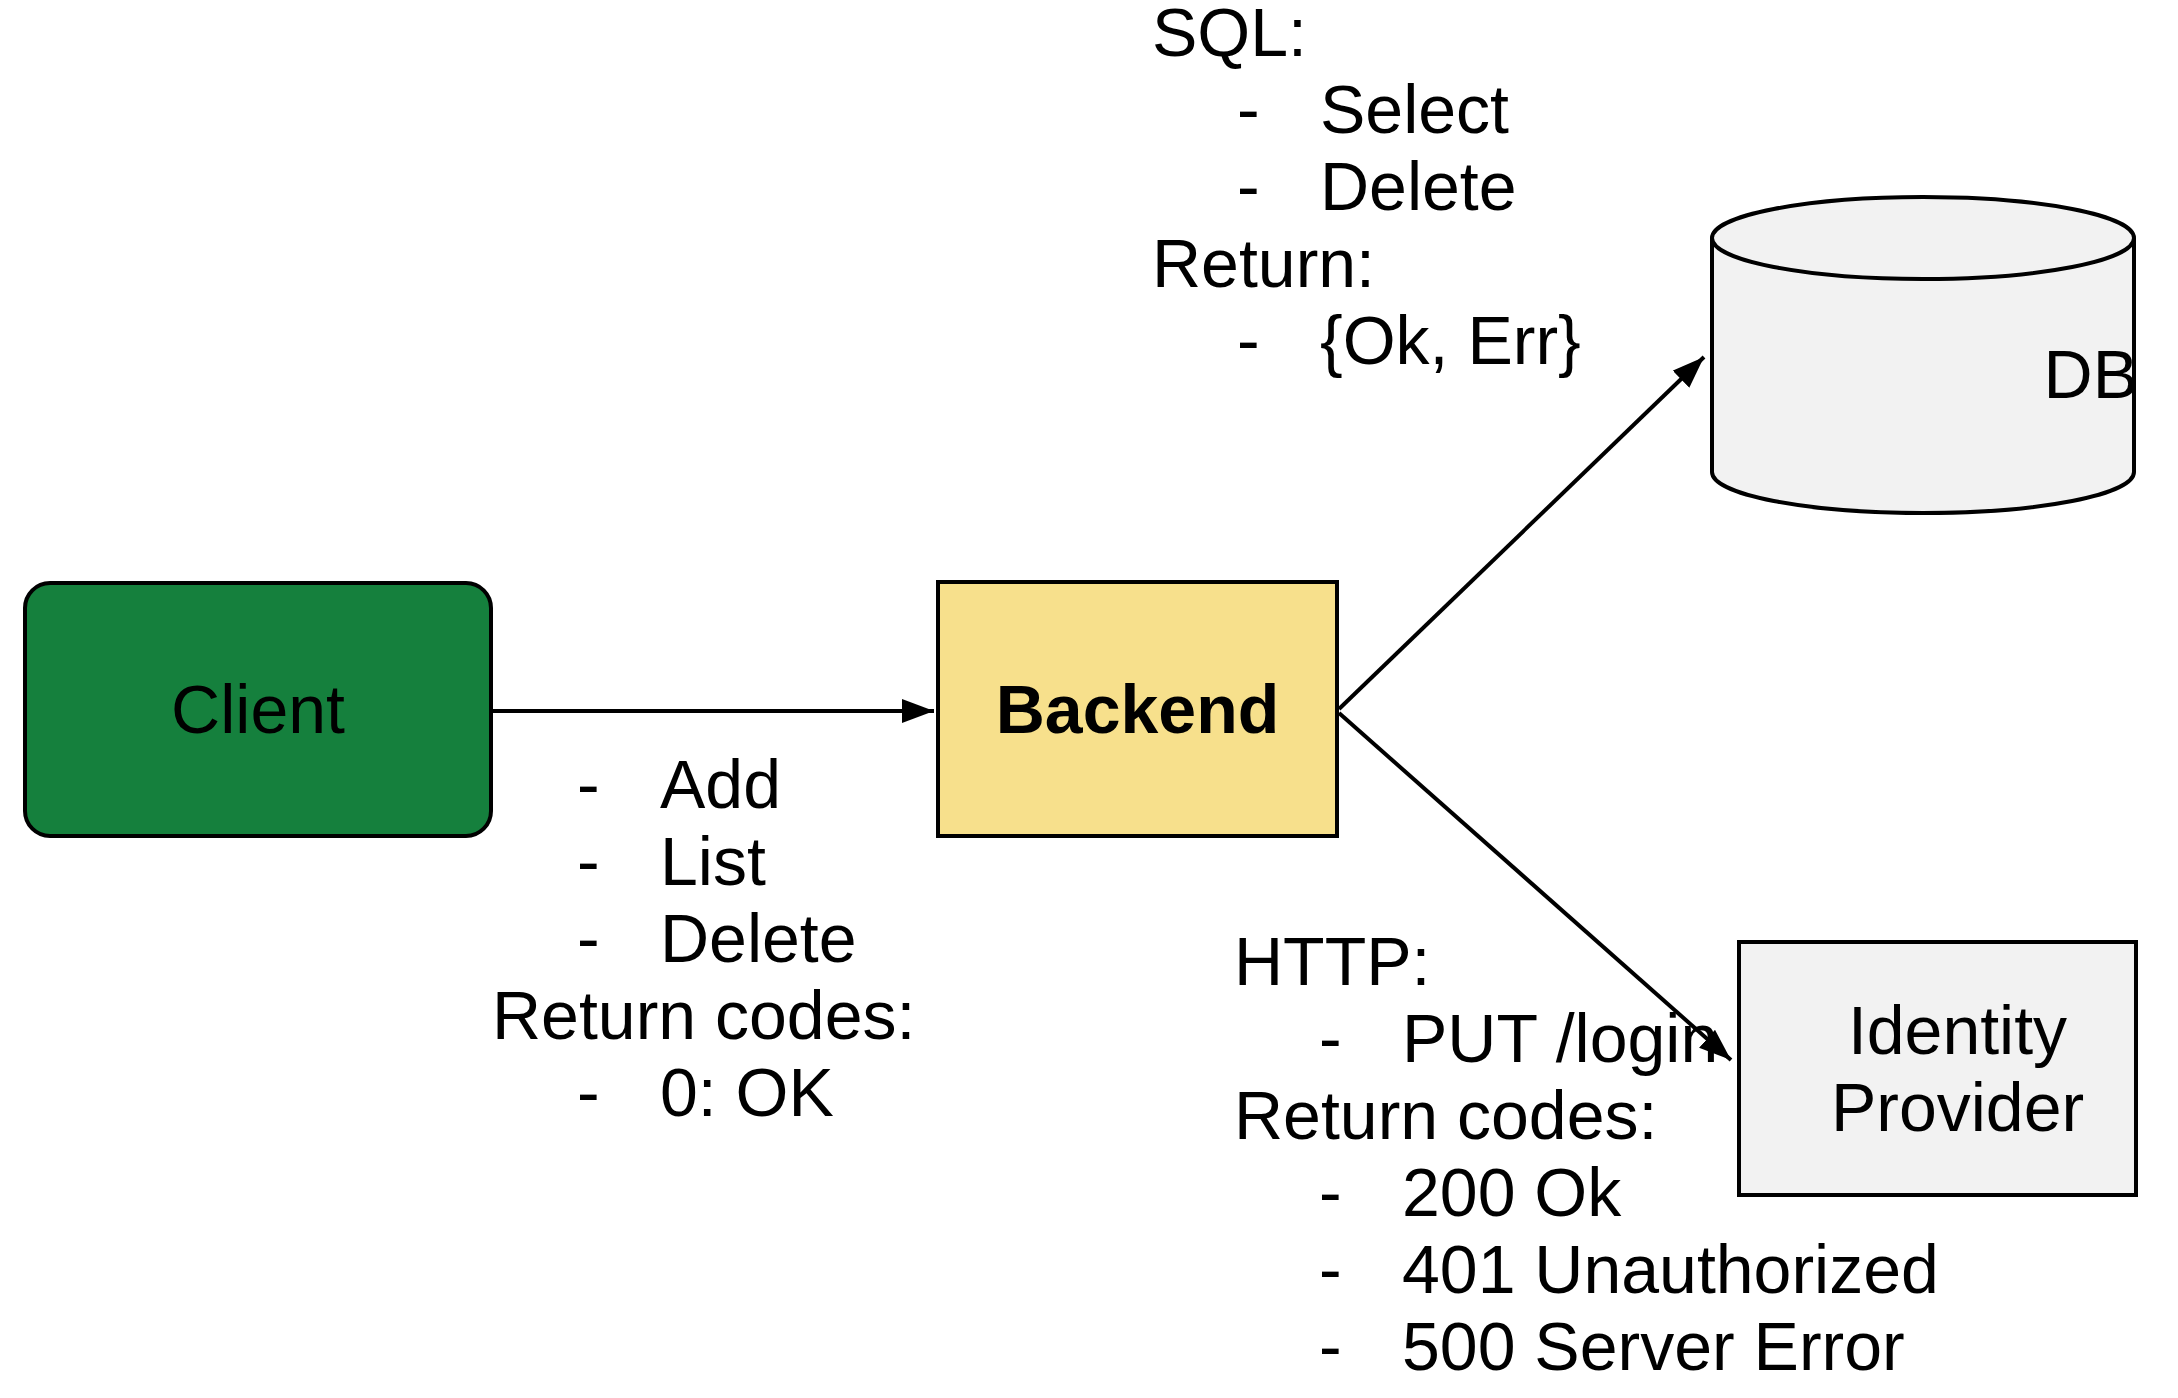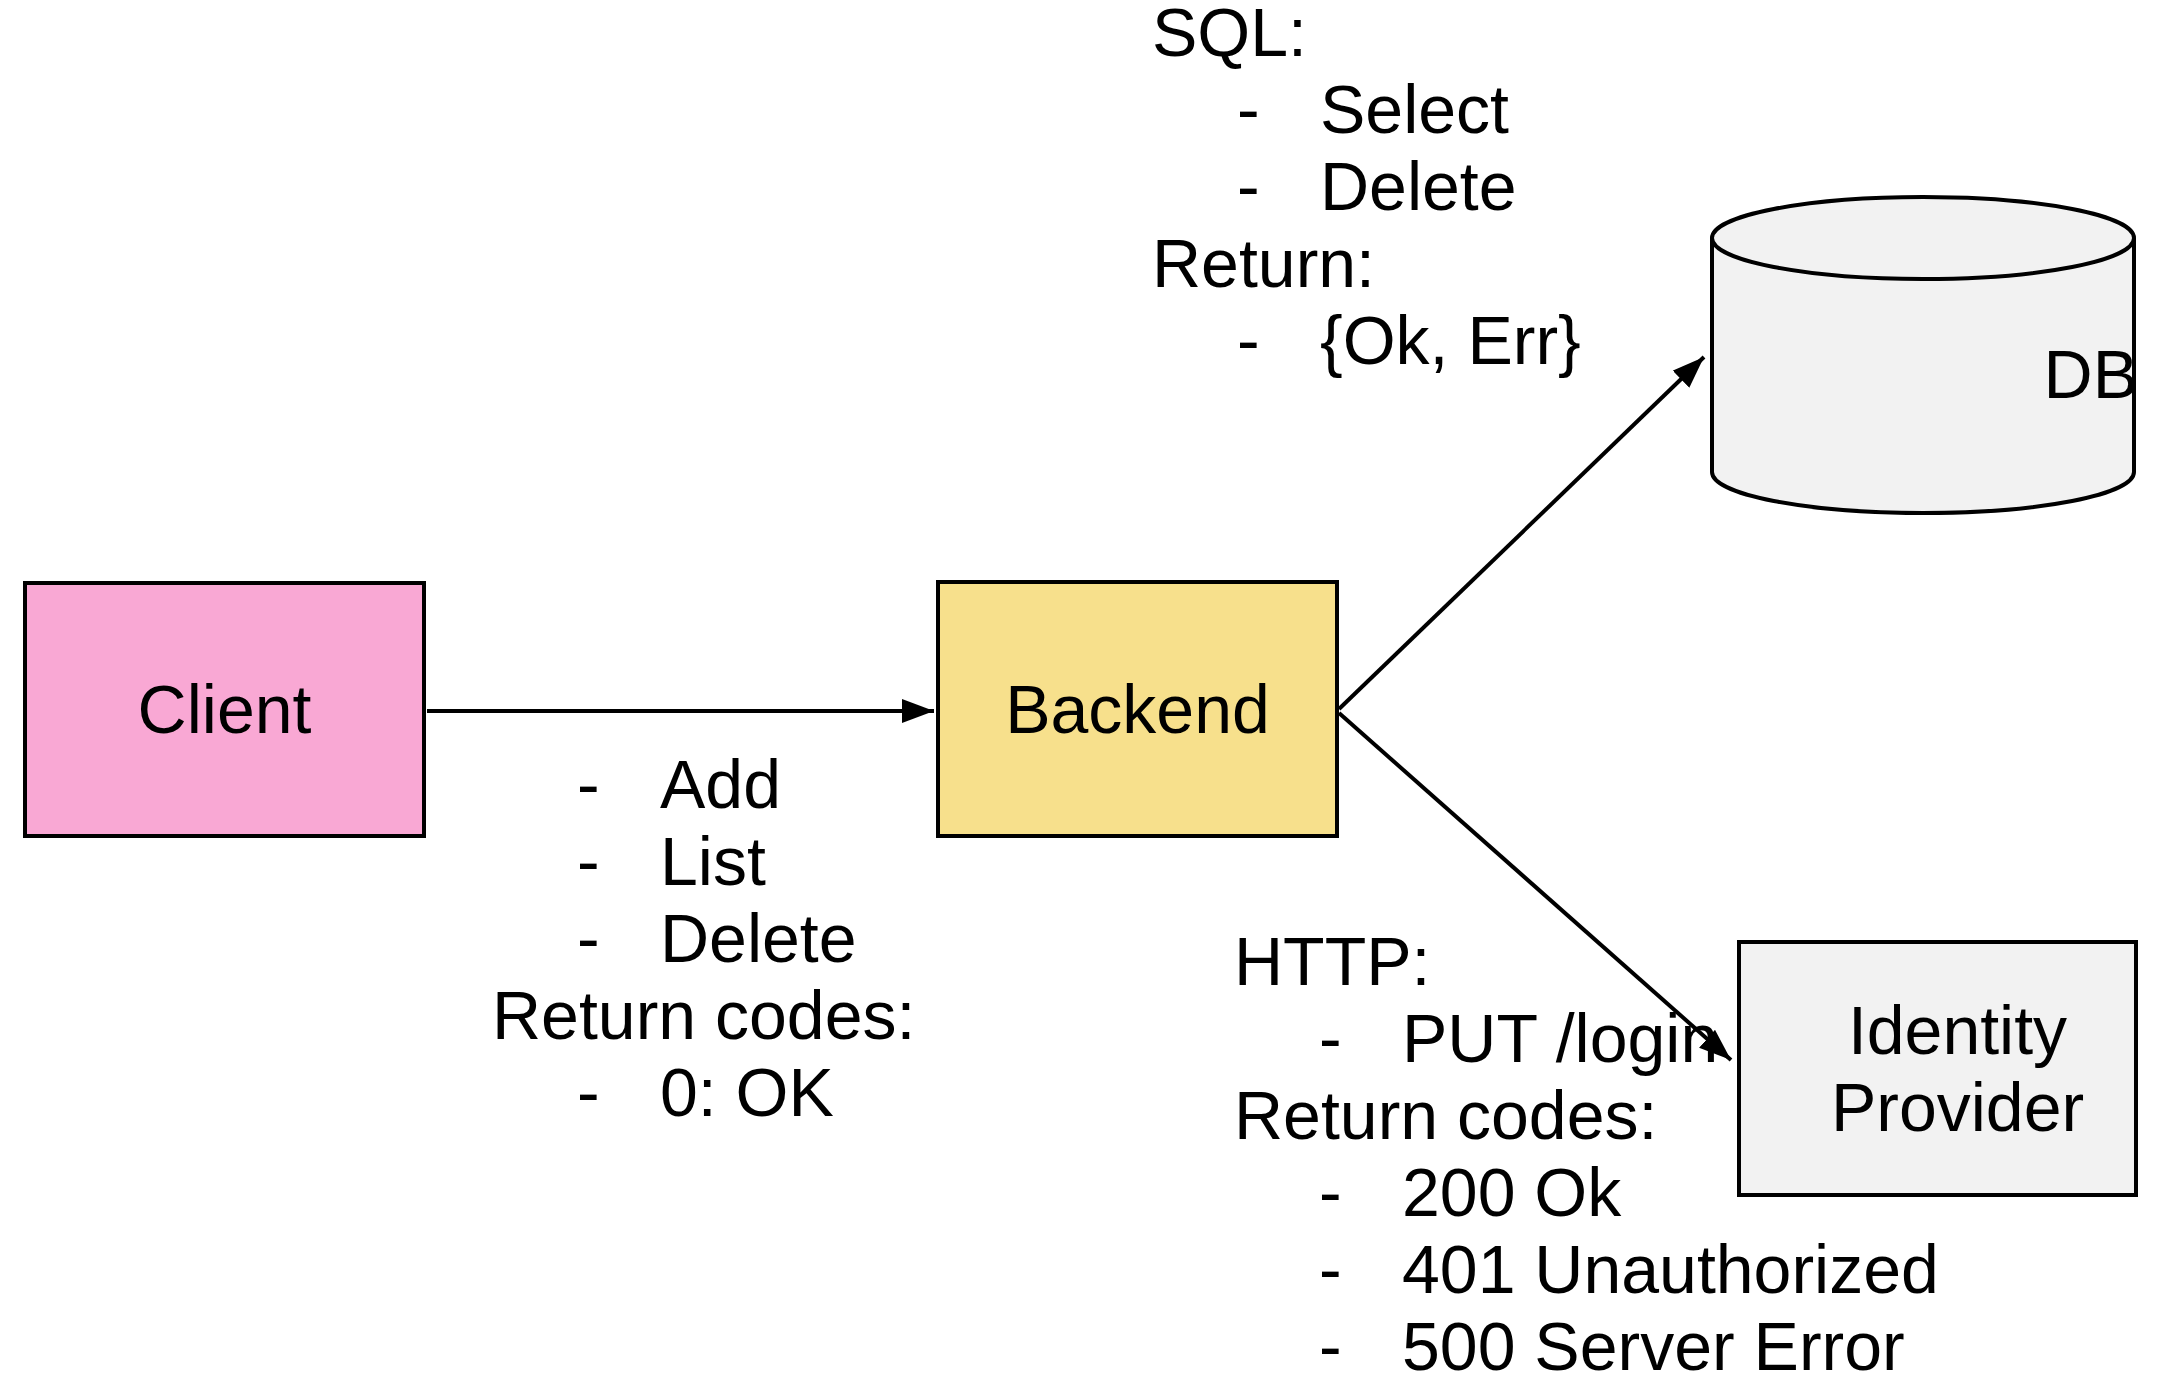--- a/index.html
+++ b/index.html
@@ -22,22 +22,22 @@
     position: absolute;
     box-sizing: border-box;
     border: 4px solid #000000;
     display: flex;
     align-items: center;
     justify-content: center;
     text-align: center;
     font-size: 68px;
     line-height: 77px;
   }
-  #node-client  { left: 23px;   top: 581px; width: 403px; height: 257px; background: #f9a8d4; }
-  #node-backend { left: 936px;  top: 580px; width: 403px; height: 258px; background: #F7E08C; }
+  #node-client  { left: 23px;   top: 581px; width: 470px; height: 257px; background: #15803d; border-radius: 27px; }
+  #node-backend { left: 936px;  top: 580px; width: 403px; height: 258px; background: #F7E08C; font-weight: bold; }
   #node-idp     { left: 1737px; top: 940px; width: 401px; height: 257px; background: #F2F2F2; padding-left: 40px; }
   #node-db {
     position: absolute;
     left: 1708px; top: 193px;
     width: 430px; height: 325px;
   }
   #node-db svg { display: block; width: 100%; height: 100%; }
   #node-db .cyl-label {
     position: absolute;
     left: 0; right: 0; top: 143px;

